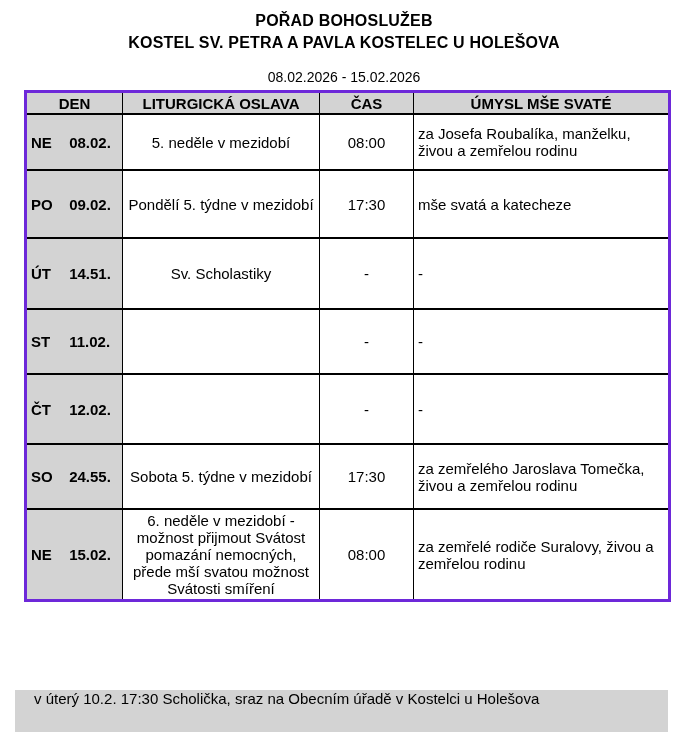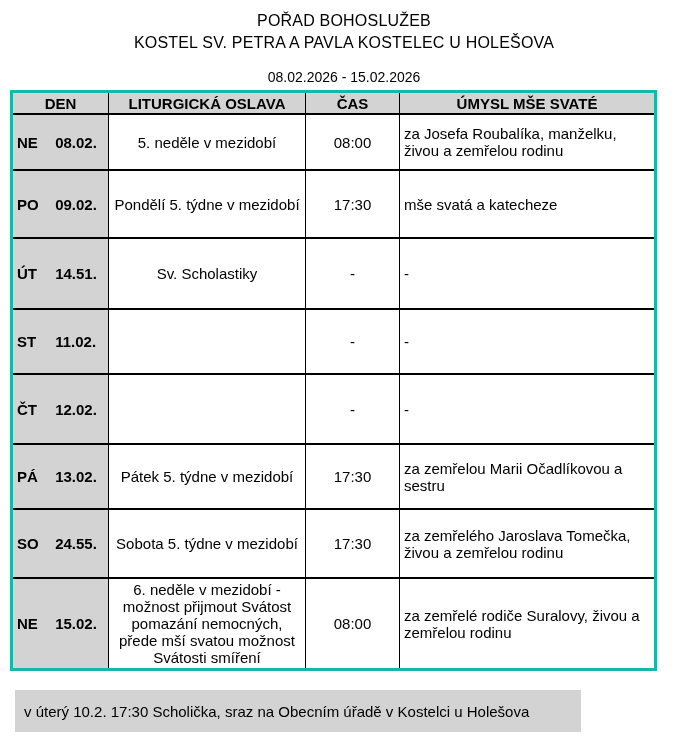--- a/index.html
+++ b/index.html
@@ -16,36 +16,36 @@
     background: #ffffff;
     overflow: hidden;
   }
   .doc-header {
     padding-top: 10px;
     text-align: center;
     line-height: 1.35;
   }
   .title-line {
     font-size: 16px;
-    font-weight: normal;
+    font-weight: bold;
     letter-spacing: 0.2px;
   }
   .date-line {
     font-size: 14px;
     font-weight: normal;
     margin-top: 15px;
   }
   table.schedule {
     position: absolute;
-    left: 10px;
+    left: 24px;
     top: 90px;
     width: 644px;
     border-collapse: collapse;
     table-layout: fixed;
-    border: 3px solid #14b8a6;
+    border: 3px solid #6d28d9;
     font-size: 15px;
   }
   table.schedule th,
   table.schedule td {
     border-left: 1px solid #000000;
     border-right: 1px solid #000000;
     border-top: 2px solid #000000;
     border-bottom: 2px solid #000000;
     padding: 2px 4px;
     vertical-align: middle;
@@ -76,27 +76,26 @@
   tbody tr:nth-child(3) { height: 71px; }
   tbody tr:nth-child(4) { height: 65px; }
   tbody tr:nth-child(5) { height: 70px; }
   tbody tr:nth-child(6) { height: 65px; }
   tbody tr:nth-child(7) { height: 69px; }
   tbody tr:nth-child(8) { height: 88px; }
   .note-bar {
     position: absolute;
     left: 15px;
     top: 690px;
-    width: 566px;
+    width: 653px;
     height: 42px;
     background: #d3d3d3;
     display: flex;
-    align-items: center;
     box-sizing: border-box;
-    padding-left: 9px;
+    padding-left: 19px;
     font-size: 15px;
   }
 </style>
 </head>
 <body>
 
 <div class="page">
 
   <div class="doc-header">
     <div class="title-line">POŘAD BOHOSLUŽEB</div>
@@ -163,29 +162,20 @@
     <tr>
       <td class="day-cell">
         <span class="day-abbr">ČT</span>
         <span class="day-date">12.02.</span>
       </td>
       <td class="celebration-cell"></td>
       <td class="time-cell">-</td>
       <td class="intention-cell">-</td>
     </tr>
 
-    <tr>
-      <td class="day-cell">
-        <span class="day-abbr">PÁ</span>
-        <span class="day-date">13.02.</span>
-      </td>
-      <td class="celebration-cell">Pátek 5. týdne v mezidobí</td>
-      <td class="time-cell">17:30</td>
-      <td class="intention-cell">za zemřelou Marii Očadlíkovou a sestru</td>
-    </tr>
 
     <tr>
       <td class="day-cell">
         <span class="day-abbr">SO</span>
         <span class="day-date">24.55.</span>
       </td>
       <td class="celebration-cell">Sobota 5. týdne v mezidobí</td>
       <td class="time-cell">17:30</td>
       <td class="intention-cell">za zemřelého Jaroslava Tomečka, živou a zemřelou rodinu</td>
     </tr>

